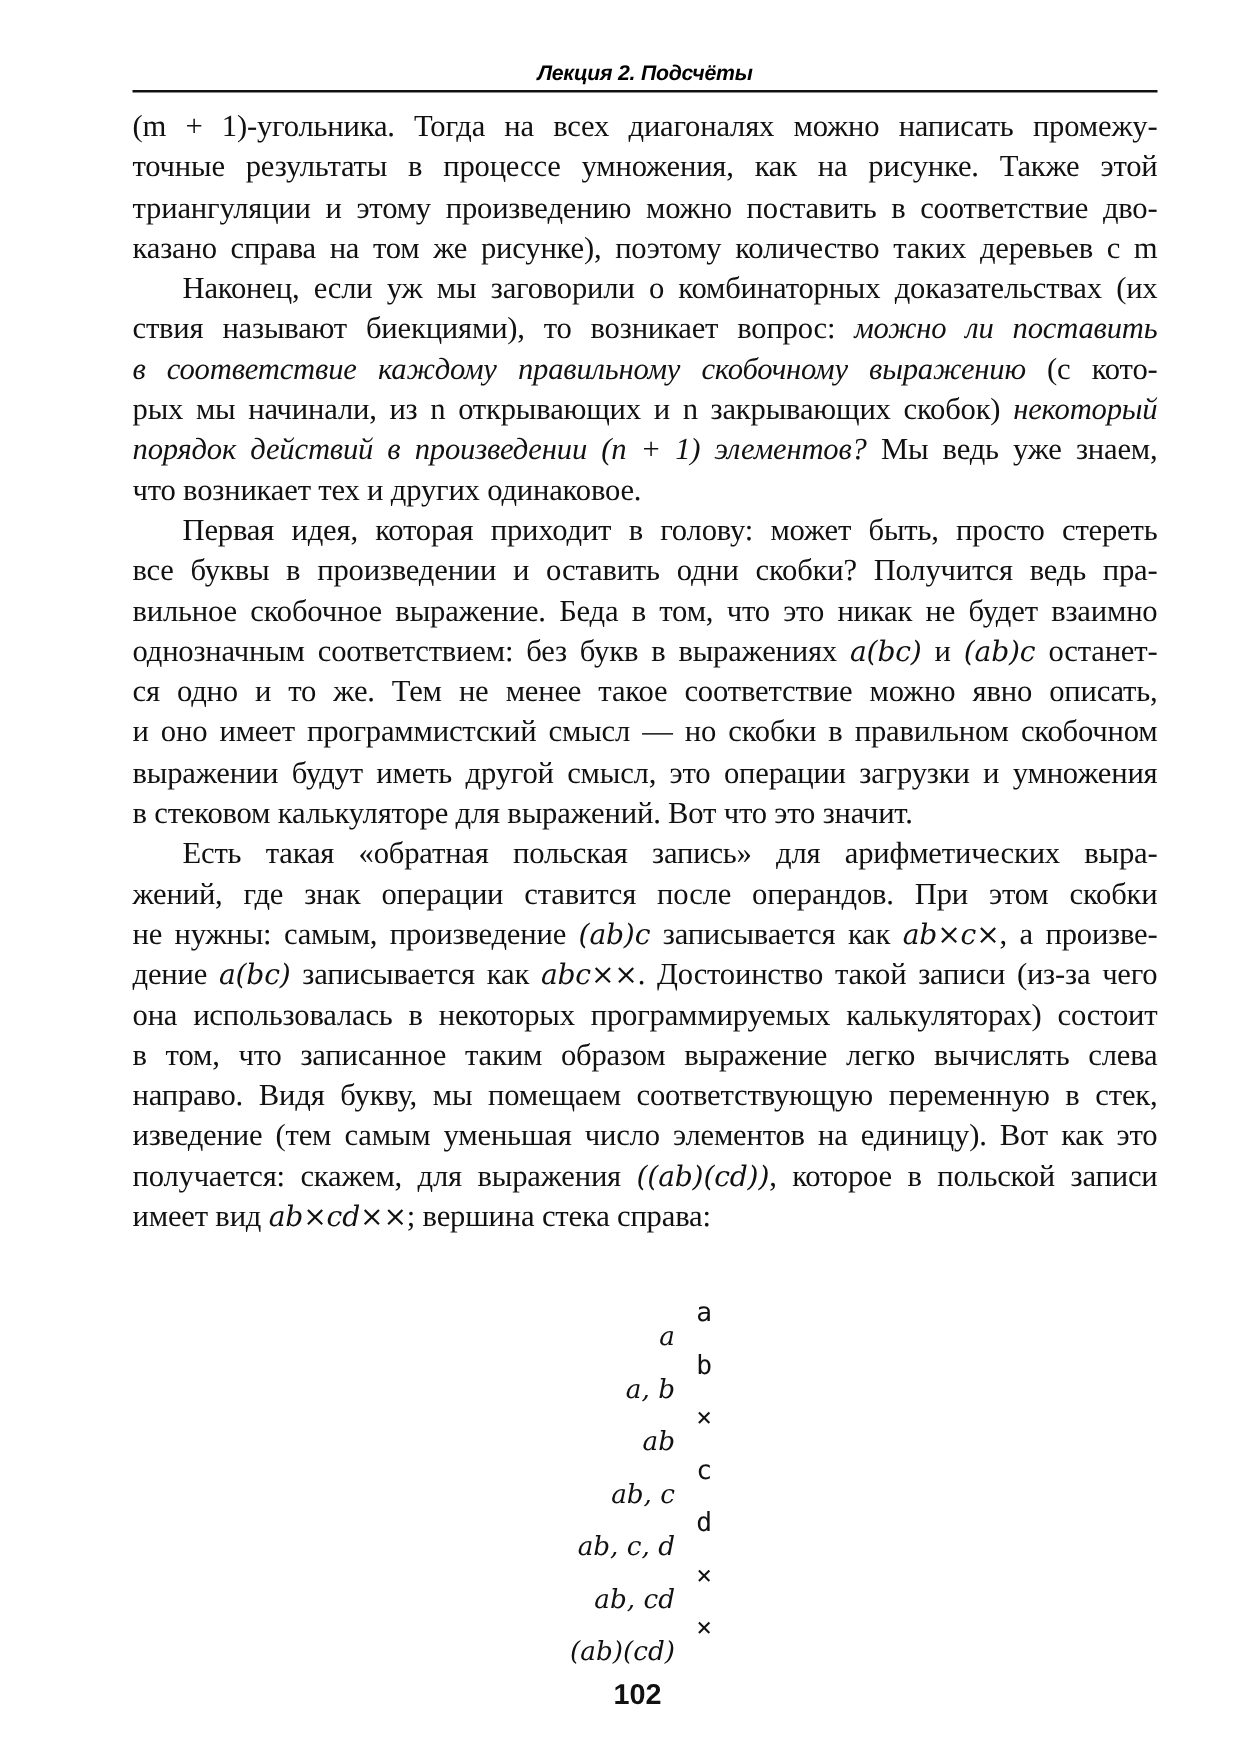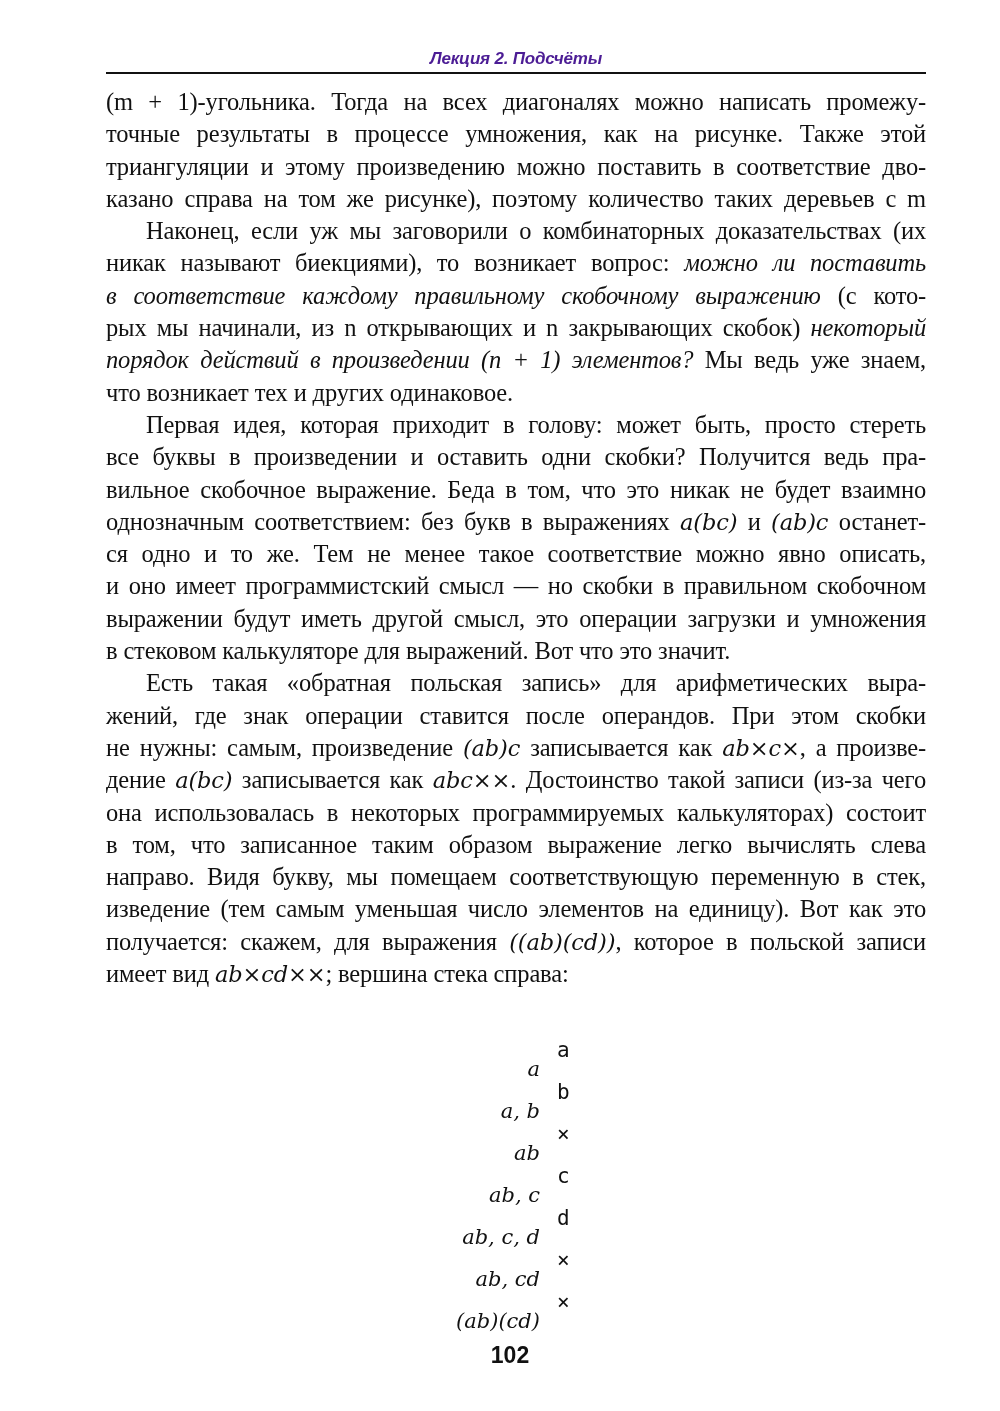--- a/index.html
+++ b/index.html
@@ -7,21 +7,21 @@
     width: 1000px; height: 1411px; position: relative; overflow: hidden;
     font-family: "Liberation Serif", "DejaVu Serif", serif;
     color: #111111;
   }
   .page { position: absolute; left: 0; top: 0; width: 1000px; height: 1411px; background: #fff; }
   .running-head {
     position: absolute; left: 106px; width: 820px; top: 49px;
     text-align: center;
     font-family: "Liberation Sans", "DejaVu Sans", sans-serif;
     font-style: italic; font-weight: bold; font-size: 17px; letter-spacing: -0.2px;
-    color: #4c1d95;
+    color: #000000;
   }
   .rule { position: absolute; left: 106px; width: 820px; top: 72px; height: 2px; background: #111; }
   .body-text {
     position: absolute; left: 106px; width: 820px; top: 86px;
     font-size: 24.5px; line-height: 32.3px; text-align: justify;
     letter-spacing: -0.15px;
   }
   .line { display: block; text-align: justify; text-align-last: justify; white-space: nowrap; overflow: visible; height: 32.3px; }
   .line.last { text-align-last: left; }
   .indent { padding-left: 40px; }
@@ -56,21 +56,21 @@
 
     <div>
       <span class="line">(m + 1)-угольника. Тогда на всех диагоналях можно написать промежу-</span>
       <span class="line">точные результаты в процессе умножения, как на рисунке. Также этой</span>
       <span class="line">триангуляции и этому произведению можно поставить в соответствие дво-</span>
       <span class="line">казано справа на том же рисунке), поэтому количество таких деревьев с m</span>
     </div>
 
     <div>
       <span class="line indent">Наконец, если уж мы заговорили о комбинаторных доказательствах (их</span>
-      <span class="line"><span>никак называют биекциями), то возникает вопрос: </span><span class="it">можно ли поставить</span></span>
+      <span class="line"><span>ствия называют биекциями), то возникает вопрос: </span><span class="it">можно ли поставить</span></span>
       <span class="line"><span class="it">в соответствие каждому правильному скобочному выражению</span><span> (с кото-</span></span>
       <span class="line"><span>рых мы начинали, из n открывающих и n закрывающих скобок) </span><span class="it">некоторый</span></span>
       <span class="line"><span class="it">порядок действий в произведении (n + 1) элементов?</span><span> Мы ведь уже знаем,</span></span>
       <span class="line last">что возникает тех и других одинаковое.</span>
     </div>
 
     <div>
       <span class="line indent">Первая идея, которая приходит в голову: может быть, просто стереть</span>
       <span class="line">все буквы в произведении и оставить одни скобки? Получится ведь пра-</span>
       <span class="line">вильное скобочное выражение. Беда в том, что это никак не будет взаимно</span>

